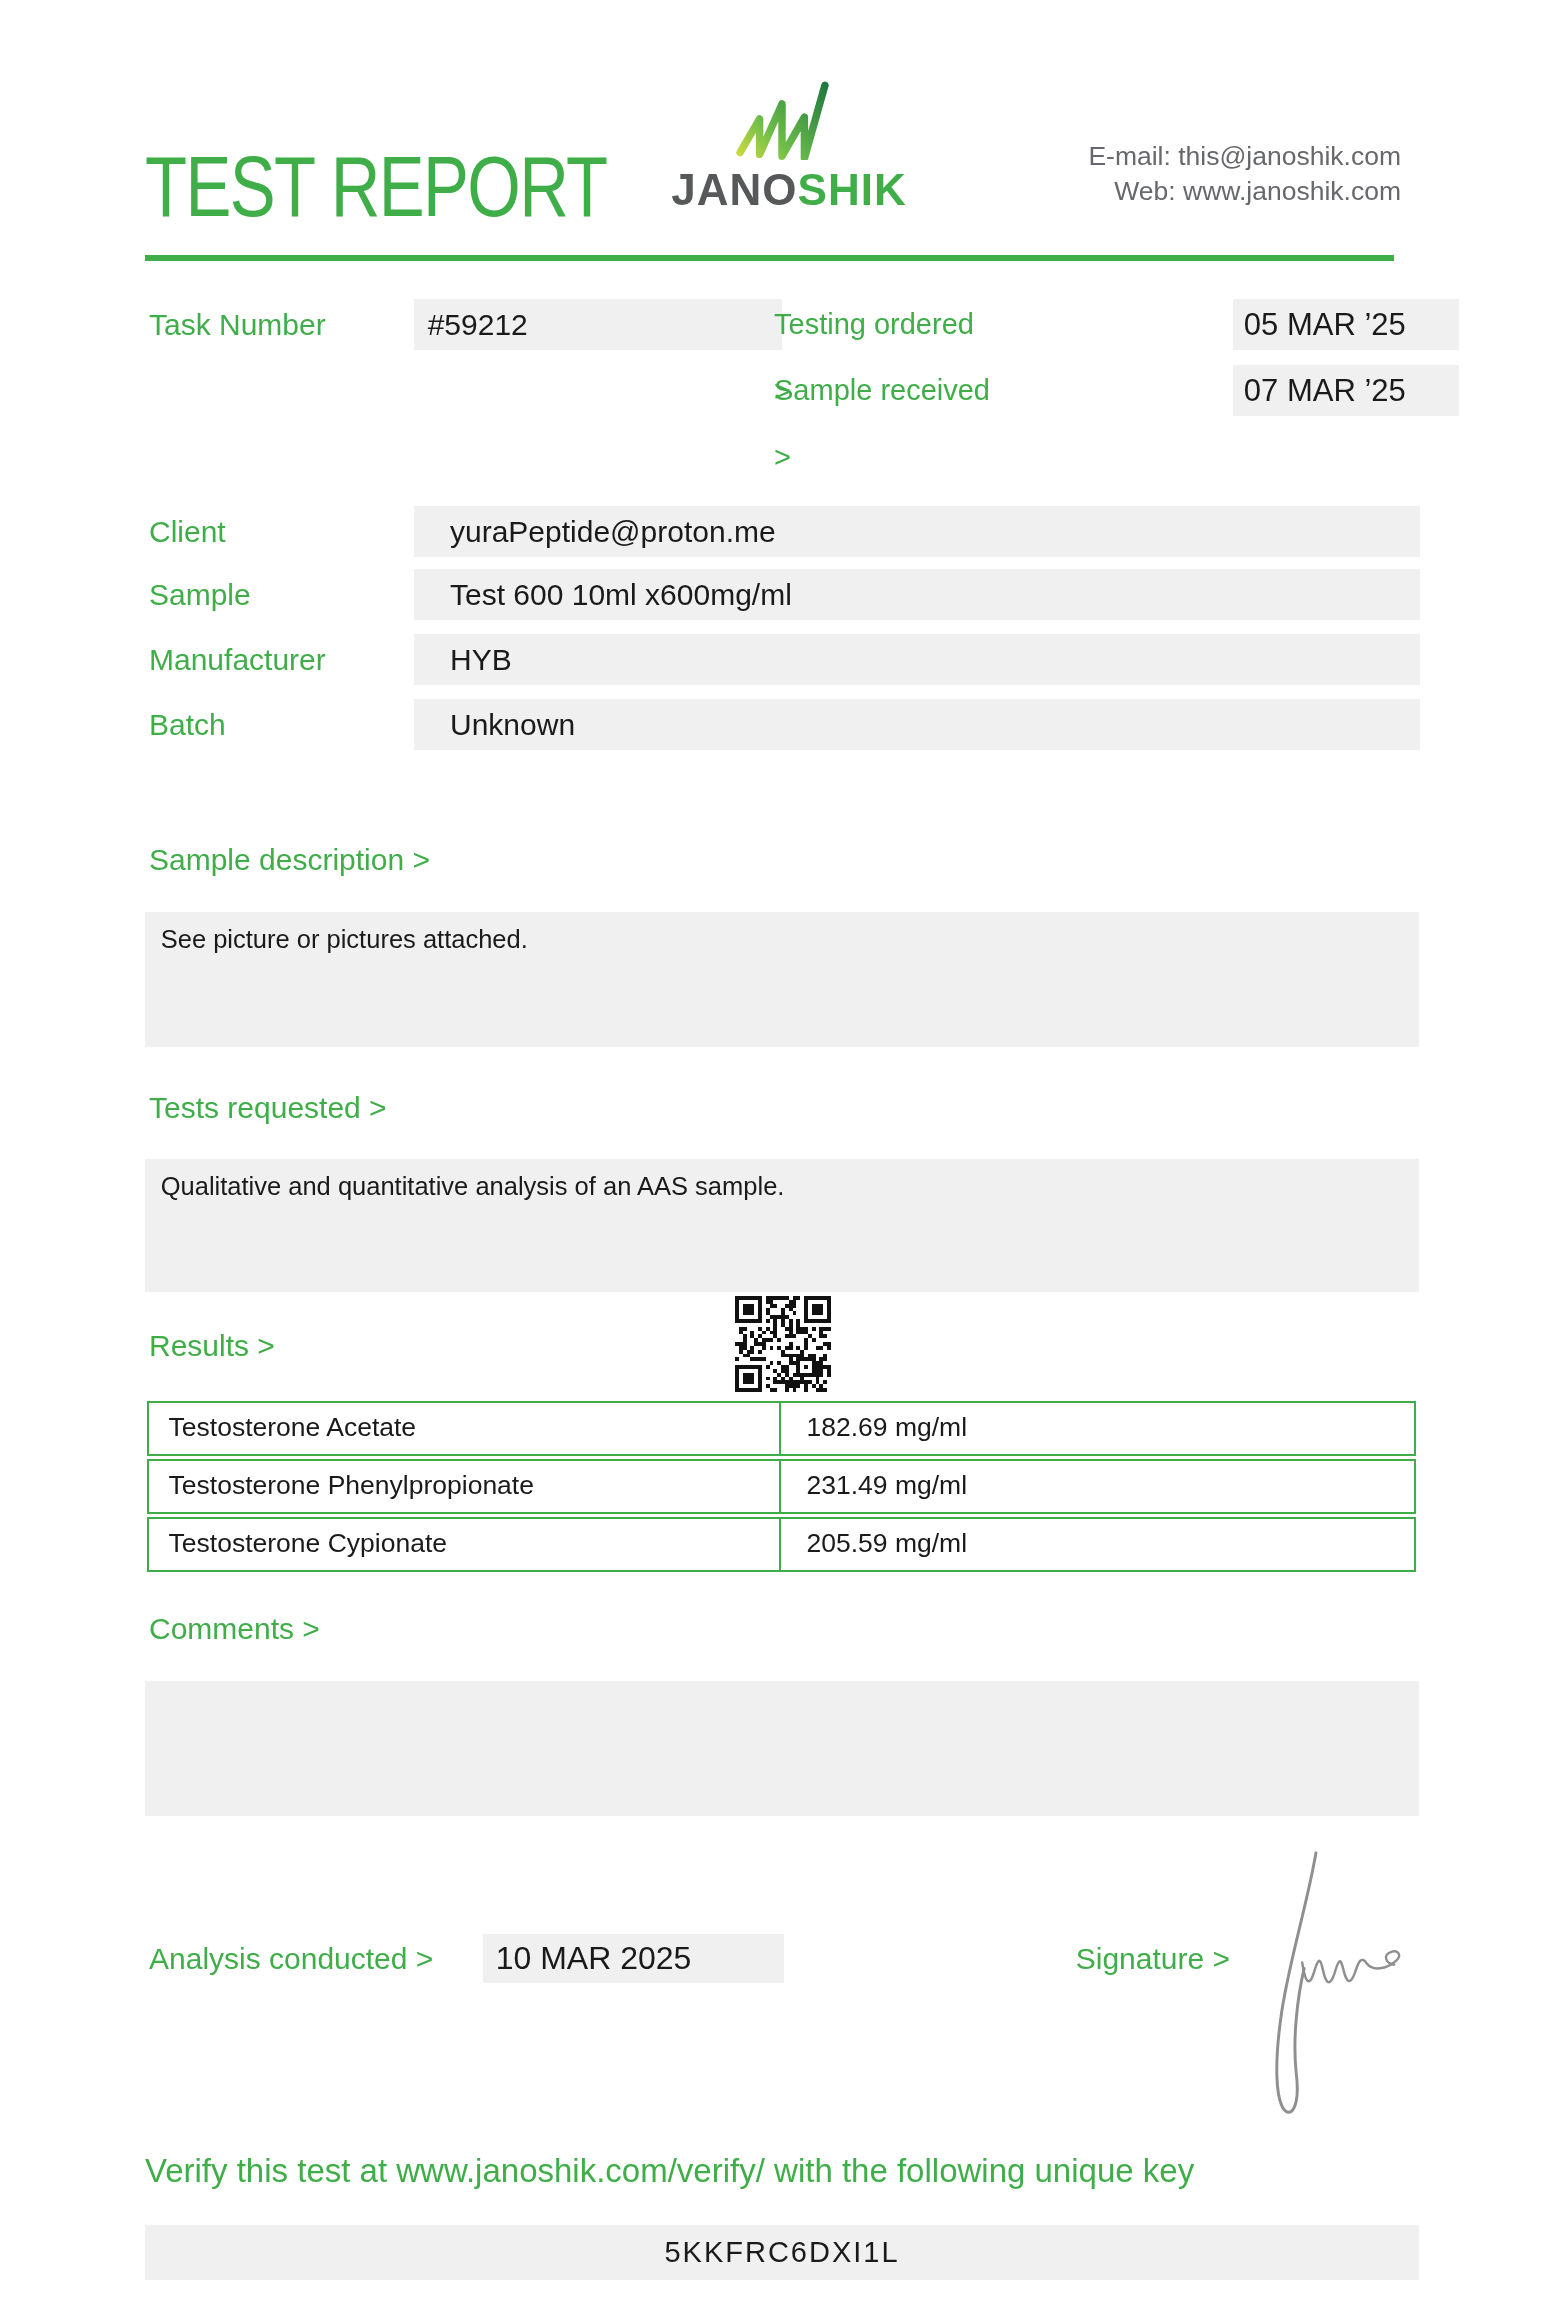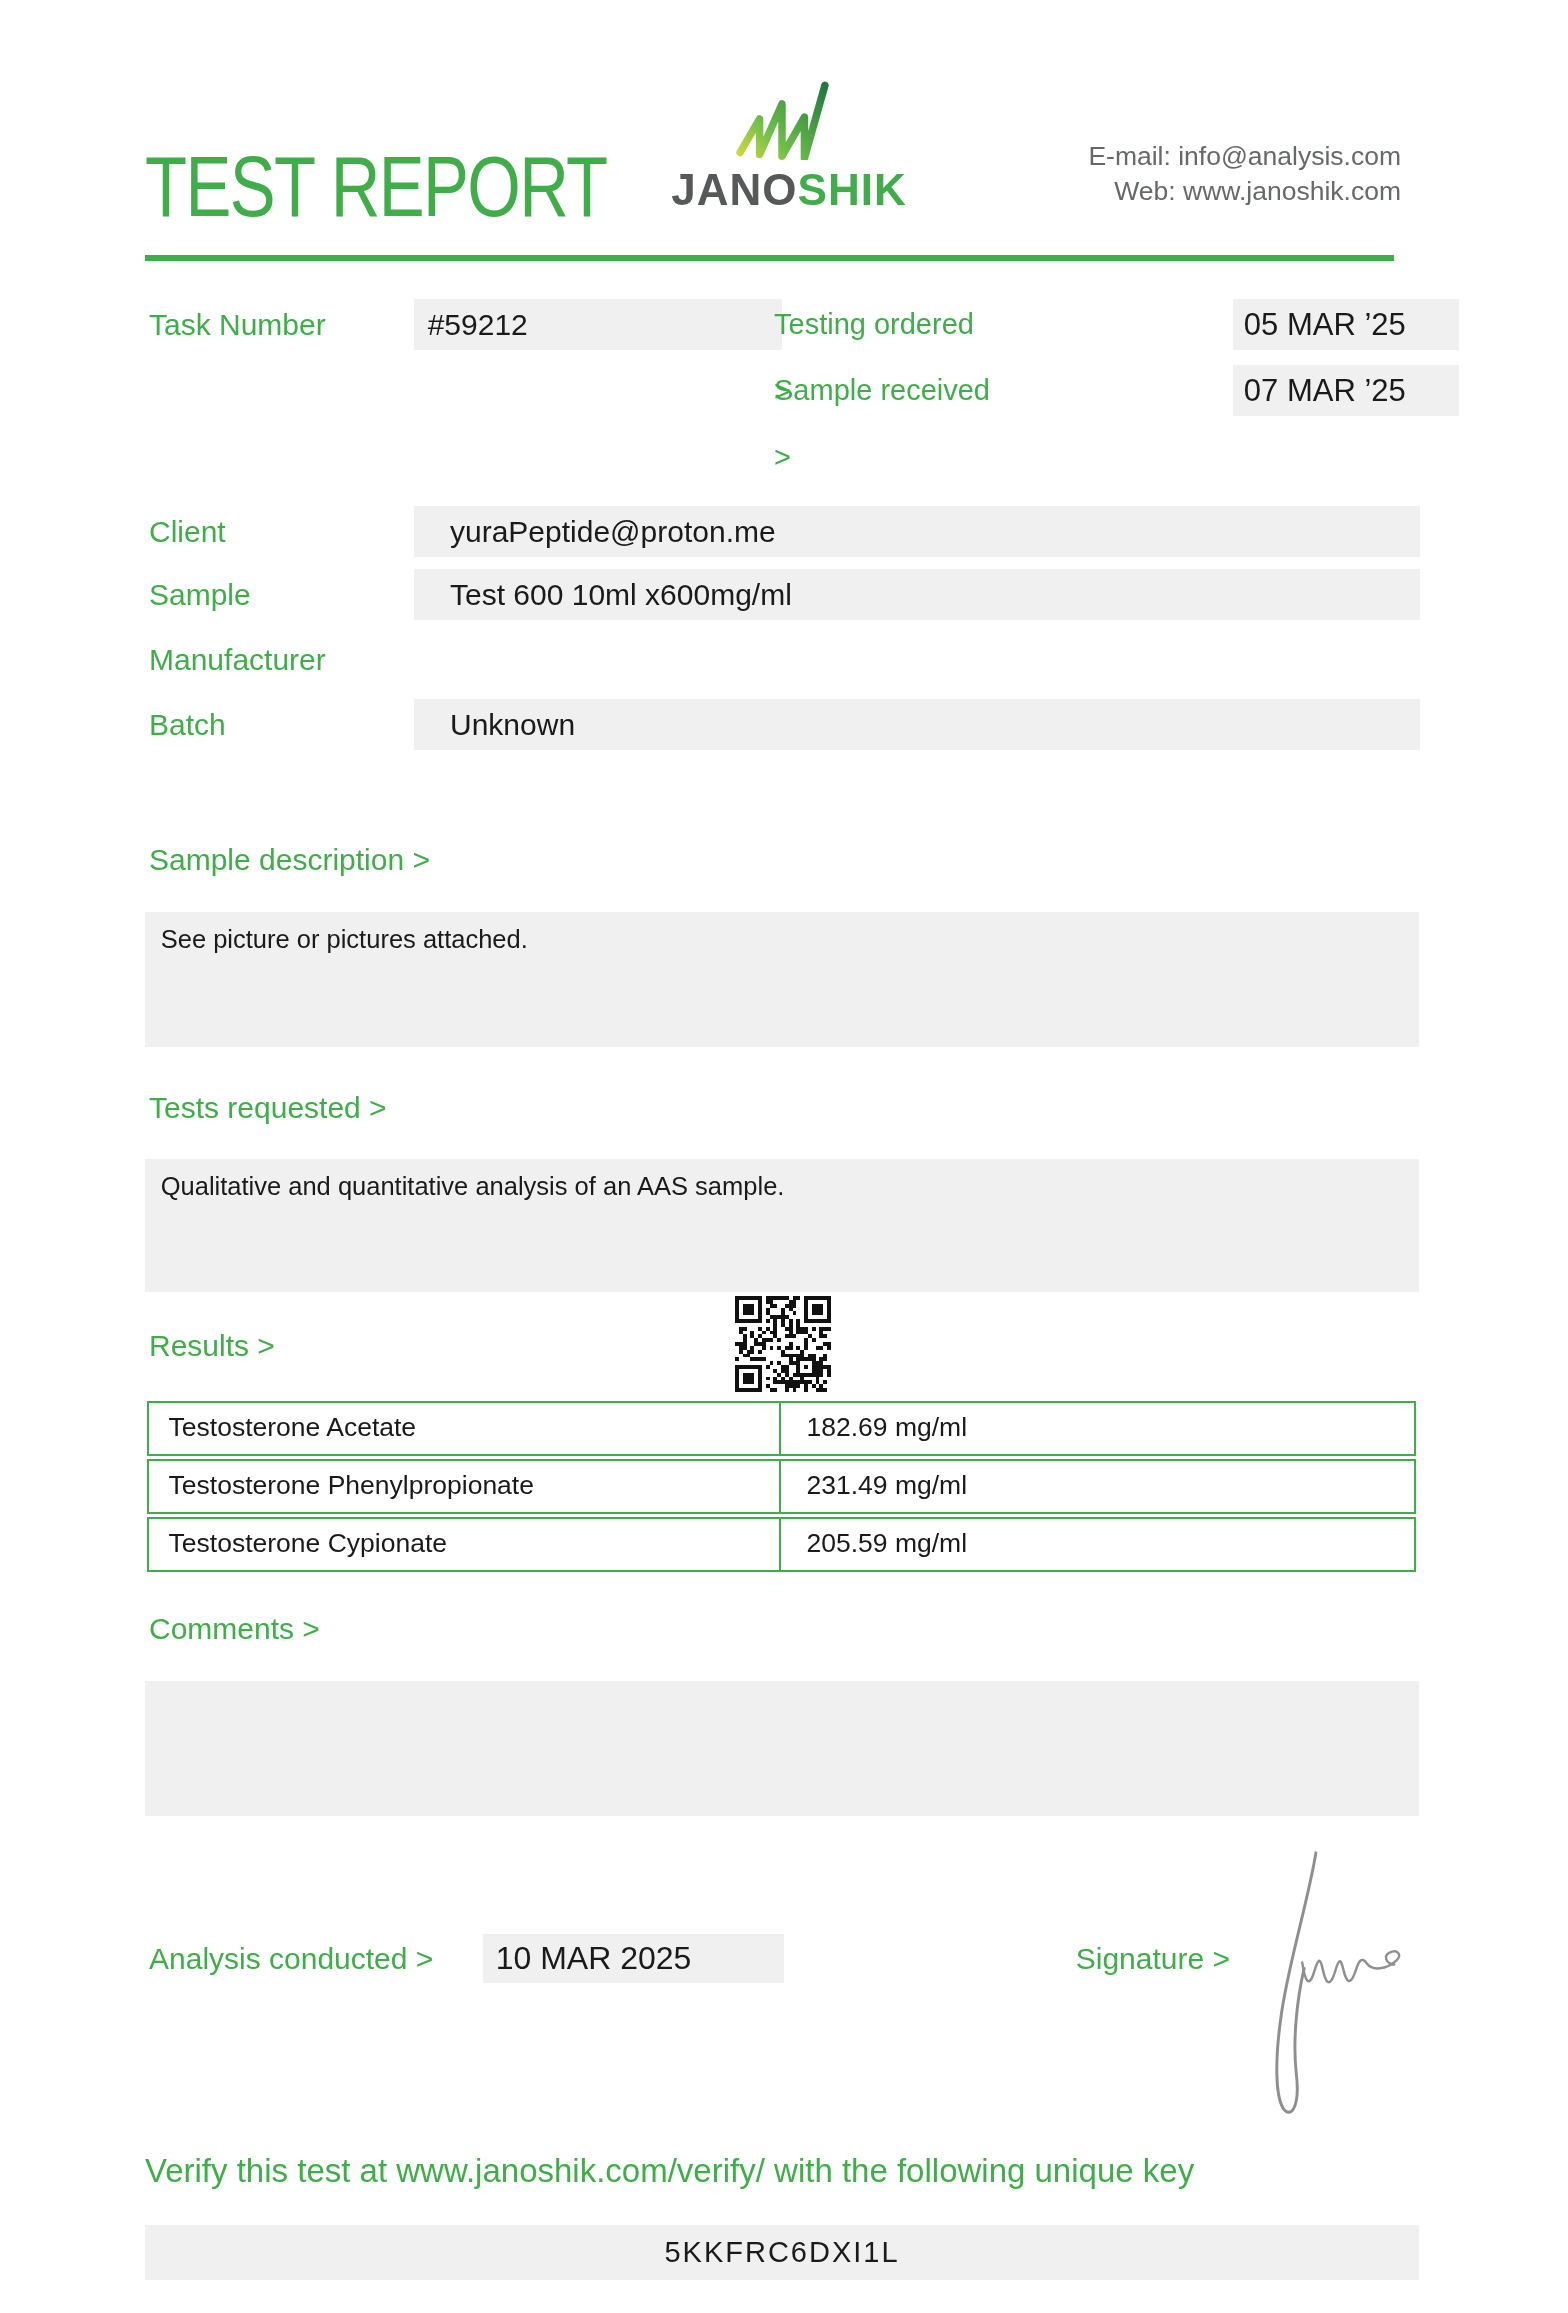--- a/index.html
+++ b/index.html
@@ -103,21 +103,21 @@
           <stop offset="0.35" stop-color="#6FBE4A"></stop>
           <stop offset="1" stop-color="#17713D"></stop>
         </linearGradient>
       </defs>
       <polyline points="5,82 26,46 26,84 50,30 50,86 74,44 74,88 96,10" stroke="url(#lg)" stroke-width="8" stroke-linecap="round" stroke-linejoin="round"></polyline>
     </svg>
   </div>
   <div class="abs logo-word"><span class="jano">JANO</span><span class="shik">SHIK</span></div>
 
   <div class="abs contact">
-    <div><span>E-mail:</span> <span>info@analysis.com</span></div>
+    <div><span>E-mail:</span> <span>this@janoshik.com</span></div>
     <div><span>Web:</span> <span>www.janoshik.com</span></div>
   </div>
 
   <div class="abs rule"></div>
 
   <div class="abs glabel task-label">Task Number</div>
   <div class="abs vbox task-box">#59212</div>
 
   <div class="abs meta-right ord-label">
     <span>Testing ordered</span>
@@ -131,20 +131,21 @@
   </div>
   <div class="abs vbox date-box date2">07 MAR ’25</div>
 
   <div class="abs glabel f-label" style="top:506px">Client</div>
   <div class="abs vbox f-bar" style="top:506px">yuraPeptide@proton.me</div>
 
   <div class="abs glabel f-label" style="top:569px">Sample</div>
   <div class="abs vbox f-bar" style="top:569px">Test 600 10ml x600mg/ml</div>
 
   <div class="abs glabel f-label" style="top:634px">Manufacturer</div>
+  <div class="abs vbox f-bar" style="top:634px">HYB</div>
 
   <div class="abs glabel f-label" style="top:699px">Batch</div>
   <div class="abs vbox f-bar" style="top:699px">Unknown</div>
 
   <div class="abs heading" style="left:149px;top:843px">Sample description &gt;</div>
   <div class="abs gbox desc-box">See picture or pictures attached.</div>
 
   <div class="abs heading" style="left:149px;top:1091px">Tests requested &gt;</div>
   <div class="abs gbox tests-box">Qualitative and quantitative analysis of an AAS sample.</div>
 

